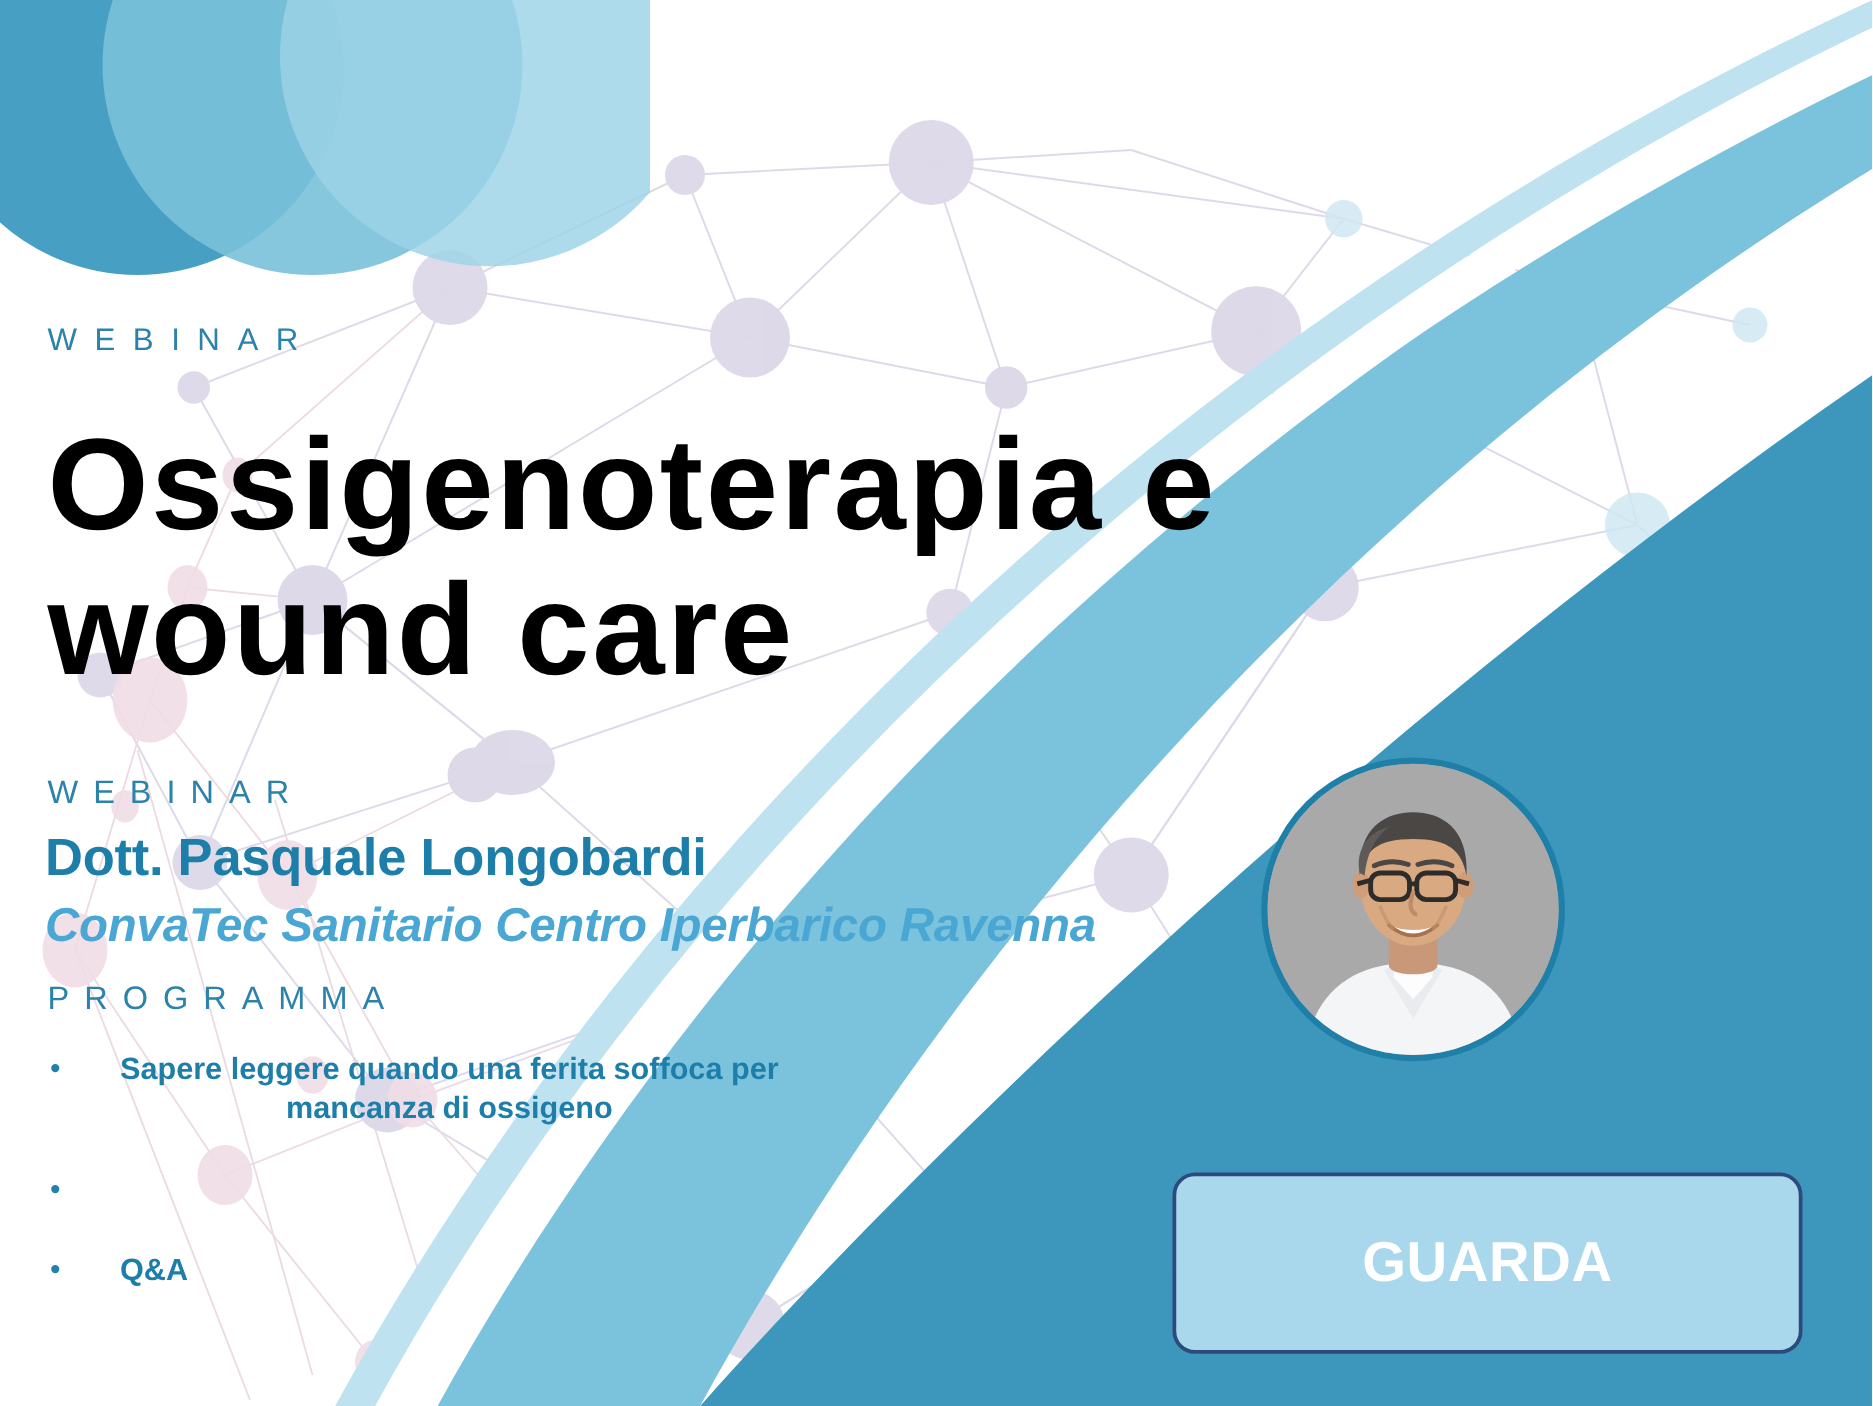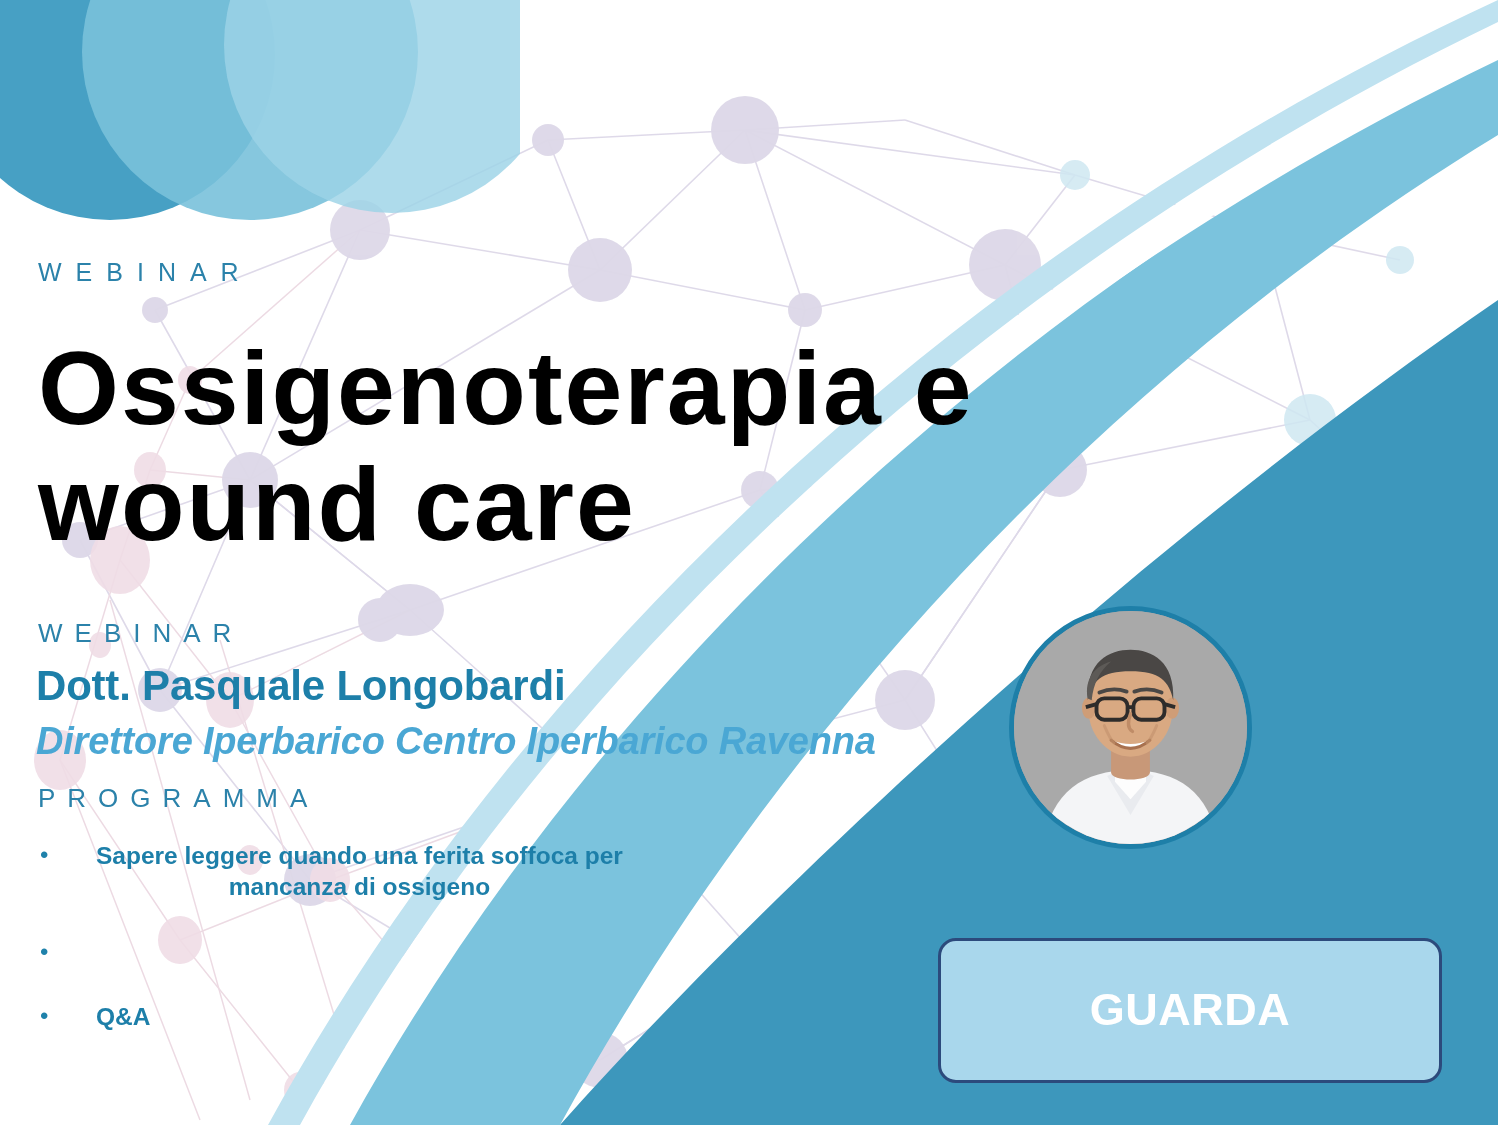--- a/index.html
+++ b/index.html
@@ -286,21 +286,21 @@
 
   <div id="content">
 
     <div class="eyebrow" id="eyebrow-webinar">WEBINAR</div>
 
     <div id="title">Ossigenoterapia e wound care</div>
 
     <div class="eyebrow" id="eyebrow-relatore">WEBINAR</div>
 
     <div id="speaker-name">Dott. Pasquale Longobardi</div>
-    <div id="speaker-role">Direttore Iperbarico Centro Iperbarico Ravenna</div>
+    <div id="speaker-role">ConvaTec Sanitario Centro Iperbarico Ravenna</div>
 
     <div class="eyebrow" id="eyebrow-programma">PROGRAMMA</div>
 
     <div id="agenda">
       <div class="agenda-item">
         <span class="agenda-bullet">•</span>
         <span class="agenda-text">Sapere leggere quando una ferita soffoca per
 mancanza di ossigeno</span>
       </div>
       <div class="agenda-item">

